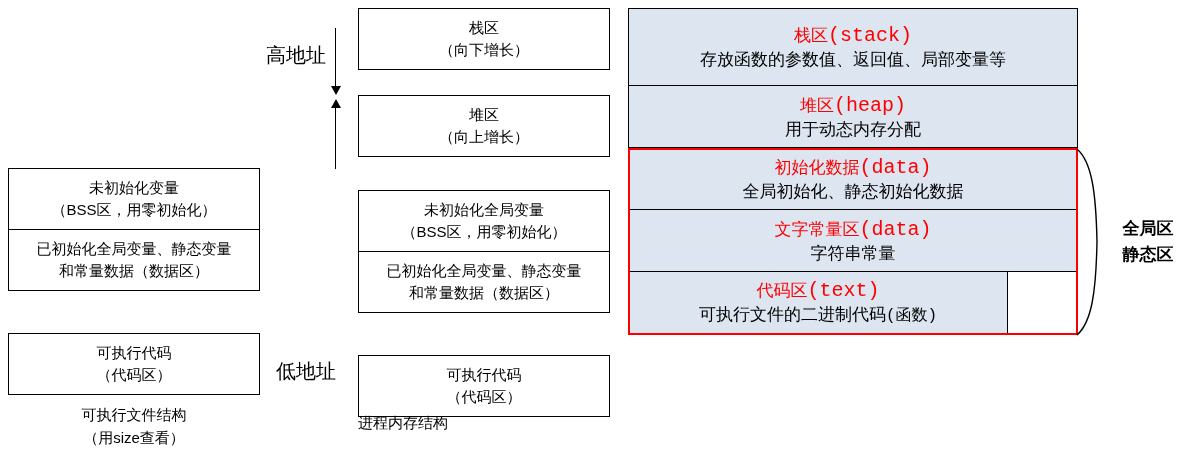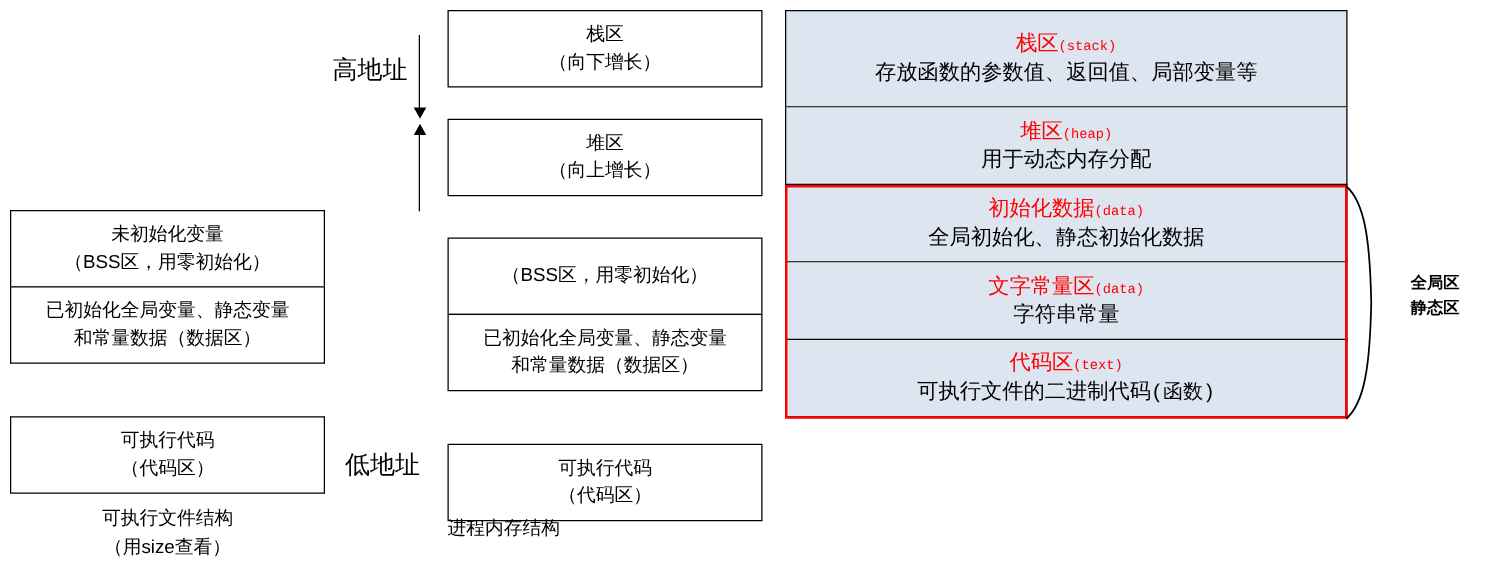--- a/index.html
+++ b/index.html
@@ -74,36 +74,36 @@
     justify-content: center;
     text-align: center;
   }
   .mem.first { border-top: 1px solid #000000; }
   .mem .title {
     font-size: 17px;
     line-height: 1.35;
     white-space: nowrap;
   }
   .mem .title .red { color: #ff0000; }
-  .mem .title .mono { font-family: "Liberation Mono", monospace; font-size: 11px; }
+  .mem .title .mono { font-family: "Liberation Mono", monospace; font-size: 20px; }
   .mem .desc {
     font-size: 17px;
     line-height: 1.35;
     white-space: nowrap;
   }
   .mem .desc .mono { font-family: "Liberation Mono", monospace; font-size: 16px; }
 
   
   .red-rect {
     border: 2px solid #ff0000;
     box-sizing: border-box;
     pointer-events: none;
   }
   .brace-label {
-    font-size: 13px;
+    font-size: 17px;
     font-weight: bold;
     color: #000000;
     text-align: center;
     line-height: 1.5;
     white-space: nowrap;
   }
 </style>
 </head>
 <body>
 
@@ -129,20 +129,21 @@
 <div class="abs c2" style="left:358px; top:8px; width:252px;">
   <div class="box" style="width:252px; height:62px;">
     <span class="line">栈区</span>
     <span class="line">（向下增长）</span>
   </div>
   <div class="box" style="width:252px; height:62px; margin-top:25px;">
     <span class="line">堆区</span>
     <span class="line">（向上增长）</span>
   </div>
   <div class="box" style="width:252px; height:62px; margin-top:33px;">
+    <span class="line">未初始化全局变量</span>
     <span class="line">（BSS区，用零初始化）</span>
   </div>
   <div class="box" style="width:252px; height:62px; margin-top:-1px;">
     <span class="line">已初始化全局变量、静态变量</span>
     <span class="line">和常量数据（数据区）</span>
   </div>
   <div class="box" style="width:252px; height:62px; margin-top:42px;">
     <span class="line">可执行代码</span>
     <span class="line">（代码区）</span>
   </div>
@@ -184,21 +185,21 @@
     <div class="desc">全局初始化、静态初始化数据</div>
   </div>
 
   <div class="mem" style="width:450px; height:62px;">
     <div class="title">
       <span class="red">文字常量区</span><span class="mono red">(data)</span>
     </div>
     <div class="desc">字符串常量</div>
   </div>
 
-  <div class="mem" style="width:450px; height:62px;">
+  <div class="mem" style="width:380px; height:62px;">
     <div class="title">
       <span class="red">代码区</span><span class="mono red">(text)</span>
     </div>
     <div class="desc">
       <span>可执行文件的二进制代码</span><span class="mono">(函数)</span>
     </div>
   </div>
 
 </div>
 

